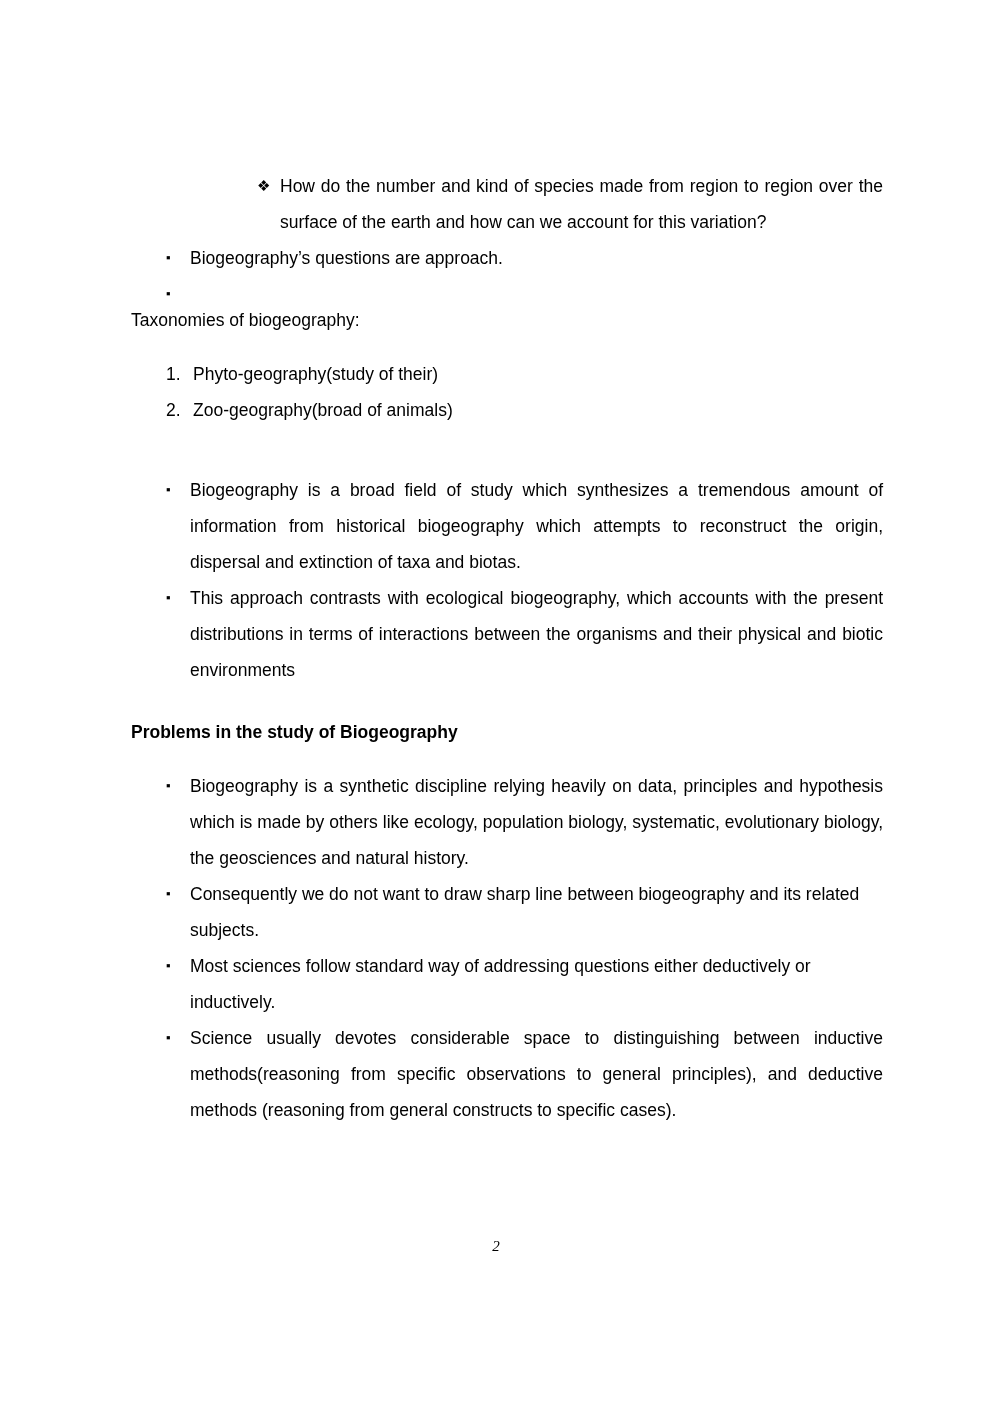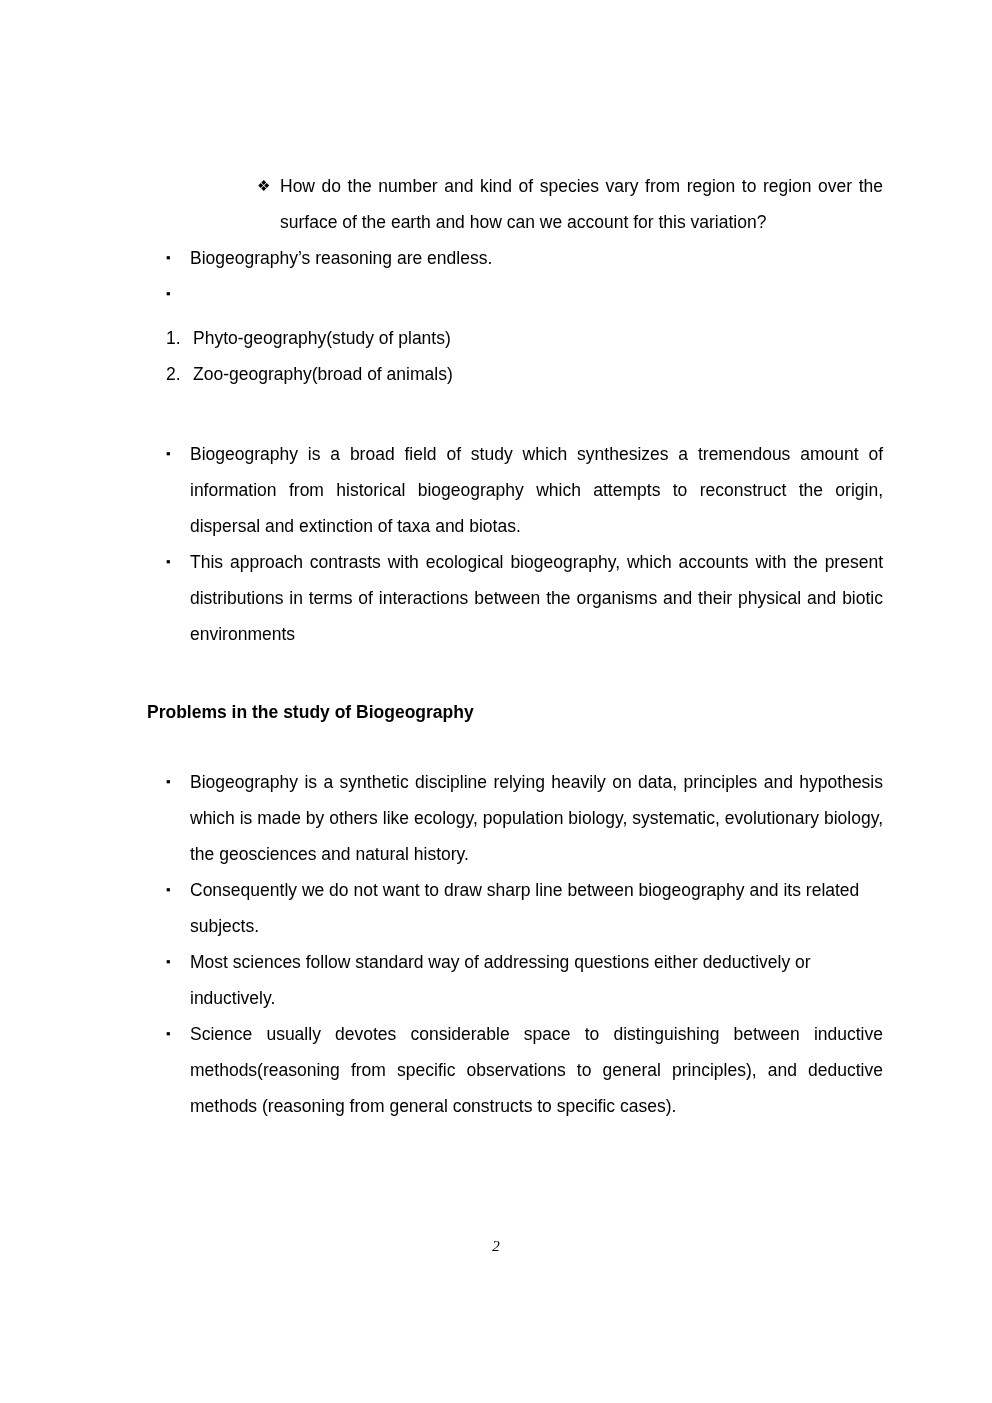--- a/index.html
+++ b/index.html
@@ -99,21 +99,21 @@
     font-size: 17.5px;
     line-height: 36px;
     width: 24px;
   }
   
   .heading {
     font-size: 17.5px;
     line-height: 36px;
     font-weight: bold;
     text-align: left;
-    margin: 16px;
+    margin: 0;
   }
   .gap-sm { height: 18px; }
   .gap-md { height: 26px; }
   .gap-xl { height: 44px; }
   
   .page-number {
     position: absolute;
     left: 0;
     right: 0;
     top: 1238px;
@@ -125,43 +125,44 @@
 </style>
 </head>
 <body>
 
 <div class="page">
   <div class="content">
 
     <ul class="dia-list">
       <li class="dia-item">
         <span class="marker">❖</span>
-        <span>How do the number and kind of species vary from region to region over the surface of the earth and how can we account for this variation?</span>
+        <span>How do the number and kind of species made from region to region over the surface of the earth and how can we account for this variation?</span>
       </li>
     </ul>
 
     <ul class="sq-list">
       <li class="sq-item nojustify">
         <span class="marker">▪</span>
-        <span>Biogeography’s reasoning are endless.</span>
+        <span>Biogeography’s questions are approach.</span>
       </li>
       <li class="sq-item nojustify">
         <span class="marker">▪</span>
       </li>
     </ul>
 
     <div class="gap-md"></div>
 
+    <p class="plain">Taxonomies of biogeography:</p>
 
     <div class="gap-sm"></div>
 
     <ol class="num-list">
       <li class="num-item">
         <span class="marker">1.</span>
-        <span>Phyto-geography(study of plants)</span>
+        <span>Phyto-geography(study of their)</span>
       </li>
       <li class="num-item">
         <span class="marker">2.</span>
         <span>Zoo-geography(broad of animals)</span>
       </li>
     </ol>
 
     <div class="gap-xl"></div>
 
     <ul class="sq-list">

